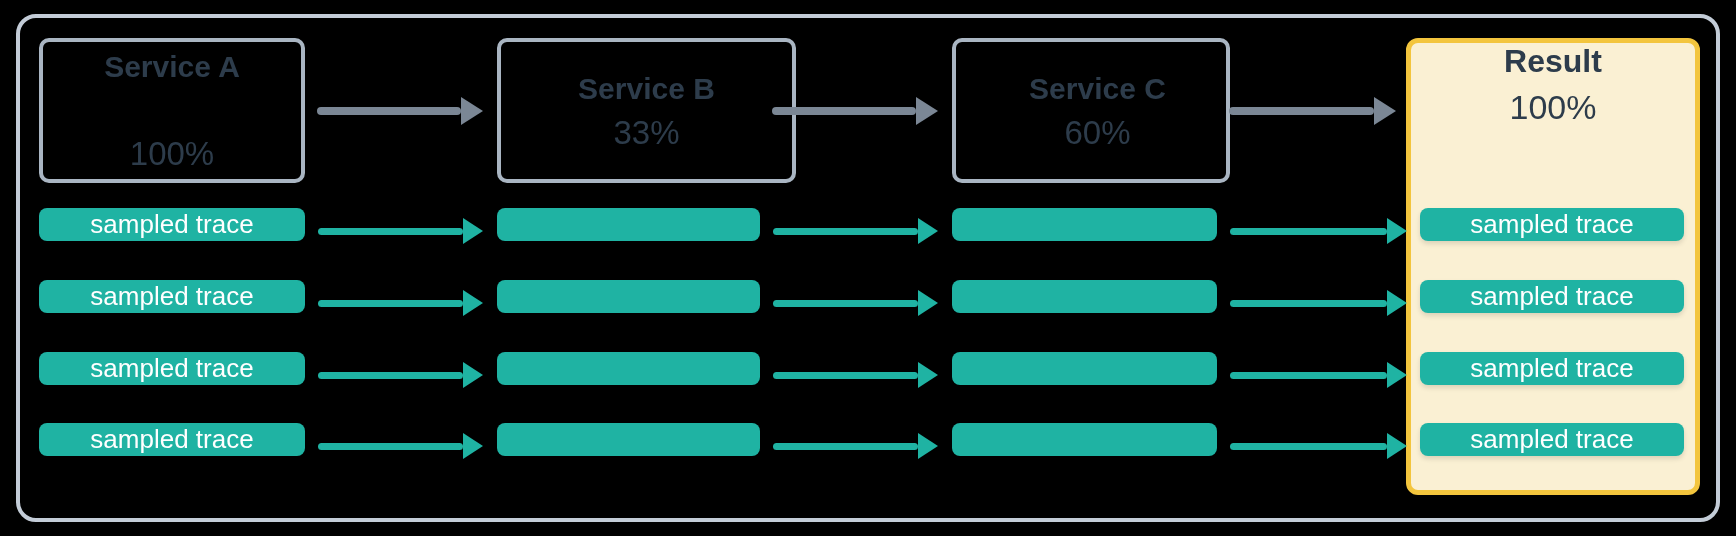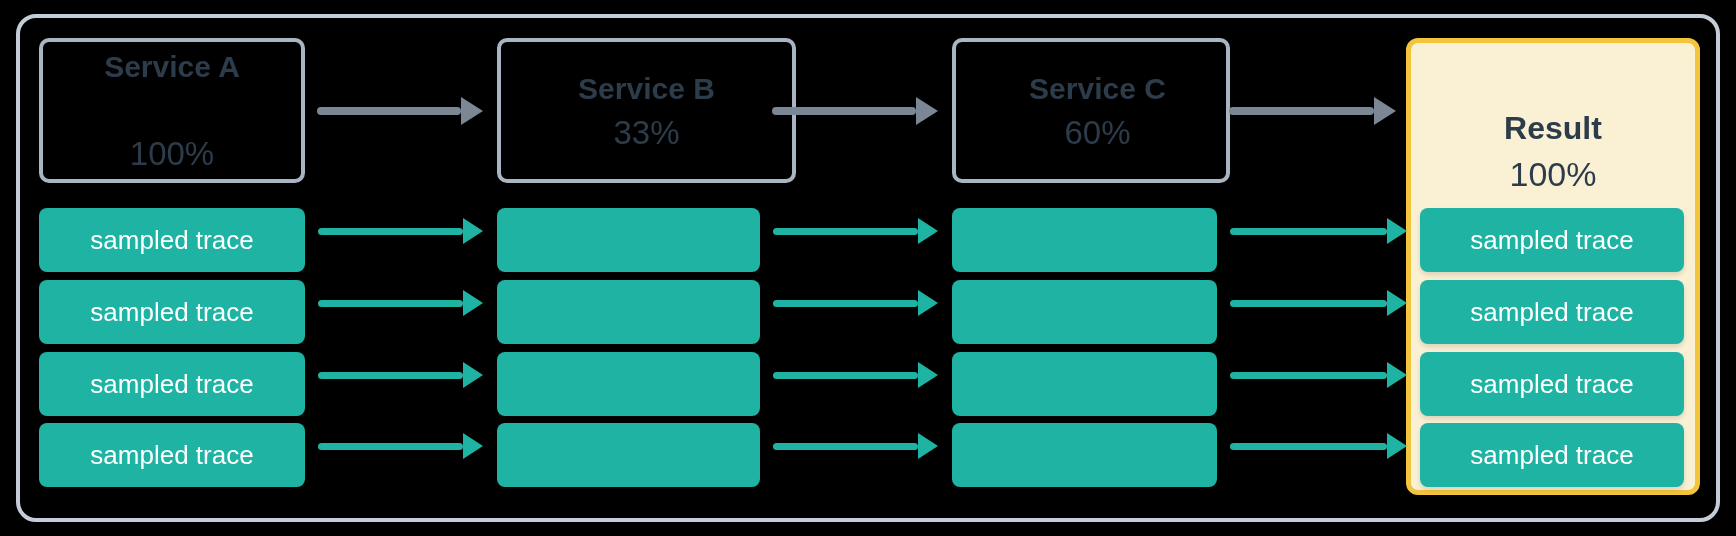--- a/index.html
+++ b/index.html
@@ -19,26 +19,26 @@
   .svc-b{left:497px;width:299px;}
   .svc-c{left:952px;width:278px;padding-left:13px;}
   .svc-title{font-size:30px;font-weight:bold;color:#2D3C4B;line-height:44px;}
   .svc-pct{font-size:33px;font-weight:normal;color:#2D3C4B;line-height:44px;}
 
   
   .result-box{position:absolute;left:1406px;top:38px;width:294px;height:457px;
               box-sizing:border-box;background:#FAF0D3;border:5px solid #F3C53D;
               border-radius:12px;box-shadow:0 4px 8px rgba(0,0,0,0.25);}
   .result-header{position:absolute;left:1406px;top:38px;width:294px;height:145px;
-                 display:flex;flex-direction:column;align-items:center;justify-content:center;margin-top:40px;}
+                 display:flex;flex-direction:column;align-items:center;justify-content:flex-start;}
   .result-title{font-size:32px;font-weight:bold;color:#2D3C4B;line-height:46px;}
   .result-pct{font-size:34px;font-weight:normal;color:#2D3C4B;line-height:46px;}
 
   
-  .bar{position:absolute;height:64px;background:#1FB3A3;border-radius:8px;
+  .bar{position:absolute;height:33px;background:#1FB3A3;border-radius:8px;
        display:flex;align-items:center;justify-content:center;
        color:#FFFFFF;font-size:26px;box-shadow:0 3px 5px rgba(0,0,0,0.12);}
   .bx-a{left:39px;width:266px;}
   .bx-b{left:497px;width:263px;}
   .bx-c{left:952px;width:265px;}
   .bx-r{left:1420px;width:264px;}
   .by1{top:208px;}.by2{top:280px;}.by3{top:352px;}.by4{top:423px;}
 
   
   .arrow{position:absolute;display:flex;align-items:center;}

